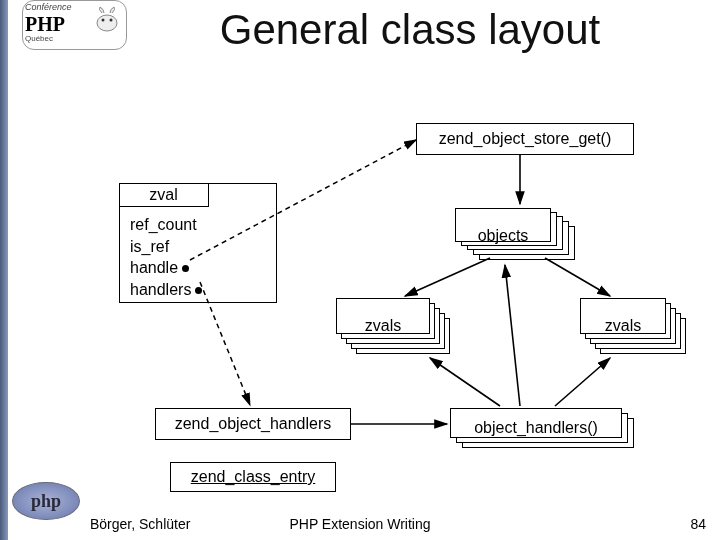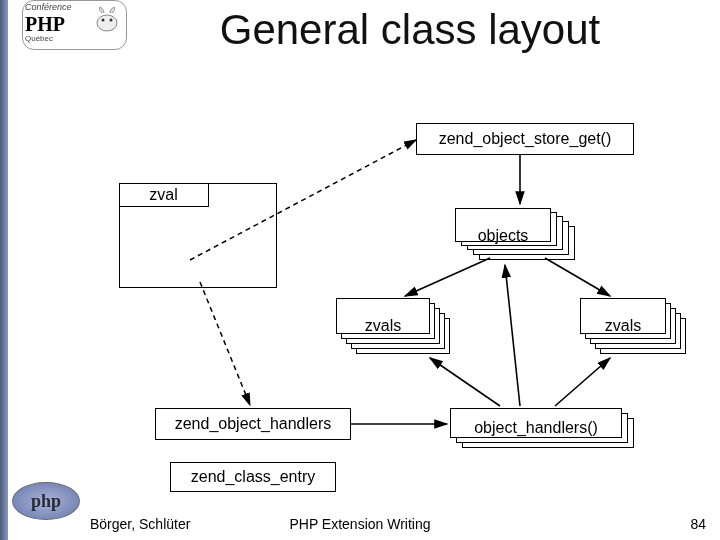--- a/index.html
+++ b/index.html
@@ -55,22 +55,28 @@
       <path d="M20 8 Q24 4 22 2 Q18 4 18 8" fill="#eee" stroke="#888"></path>
     </svg>
   </div>
 
   <div class="title">General class layout</div>
 
   <div class="box" style="left:416px; top:123px; width:218px; height:32px;">
     <span>zend_object_store_get()</span>
   </div>
 
-  <div class="zval-box" style="left:119px; top:183px; width:158px; height:105px;">
+  <div class="zval-box" style="left:119px; top:183px; width:158px; height:120px;">
     <div class="zval-title">zval</div>
+    <div class="zval-body">
+      <div>ref_count</div>
+      <div>is_ref</div>
+      <div><span>handle</span><span class="dot"></span></div>
+      <div><span>handlers</span><span class="dot"></span></div>
+    </div>
   </div>
 
   <div class="stack" style="left:455px; top:208px; width:120px; height:52px;">
     <div class="layer" style="left:24px; top:18px; width:96px; height:34px;"></div>
     <div class="layer" style="left:18px; top:13px; width:96px; height:34px;"></div>
     <div class="layer" style="left:12px; top:8px; width:96px; height:34px;"></div>
     <div class="layer" style="left:6px; top:4px; width:96px; height:34px;"></div>
     <div class="layer front" style="left:0; top:0; width:96px; height:34px;">
       <span>objects</span>
     </div>
@@ -101,21 +107,21 @@
   </div>
 
   <div class="stack" style="left:450px; top:408px; width:190px; height:44px;">
     <div class="layer" style="left:12px; top:10px; width:172px; height:30px;"></div>
     <div class="layer" style="left:6px; top:5px; width:172px; height:30px;"></div>
     <div class="layer front" style="left:0; top:0; width:172px; height:30px; align-items:center; padding-top:9px;">
       <span>object_handlers()</span>
     </div>
   </div>
 
-  <div class="box" style="left:170px; top:462px; width:166px; height:30px;">
+  <div class="box" style="left:170px; top:462px; width:166px; height:30px;text-decoration:underline;">
     <span>zend_class_entry</span>
   </div>
 
   <svg class="arrows">
     <defs>
       <marker id="ah" markerWidth="10" markerHeight="10" refX="8" refY="3" orient="auto">
         <path d="M0,0 L9,3 L0,6 Z" fill="#000"></path>
       </marker>
     </defs>
 

